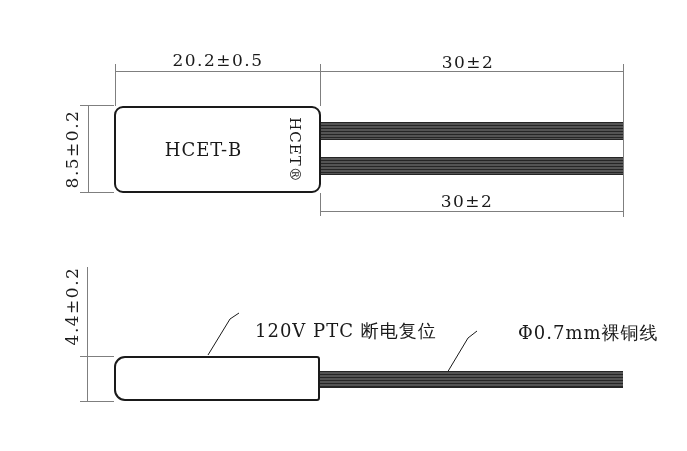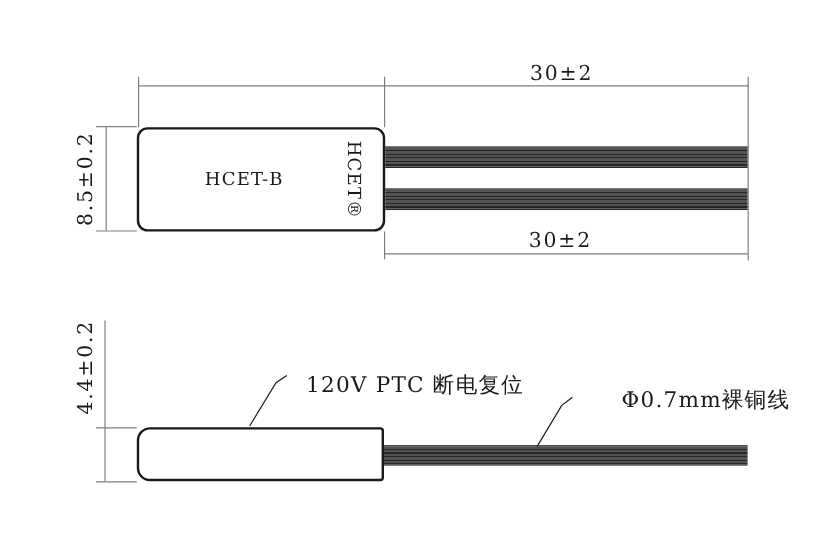--- a/index.html
+++ b/index.html
@@ -40,21 +40,21 @@
     left:114px;top:106px;width:207px;height:87px;
     border-radius:9px;
     display:flex;align-items:center;justify-content:center;
   }
   .body-side-view{
     left:114px;top:356px;width:206px;height:45px;
     border-radius:11px 3px 3px 11px;
   }
   .body-label{
     text-align:center;
-    font-size:15px;
+    font-size:18px;
     line-height:21px;
     letter-spacing:1px;
     margin-right:28px;
   }
   .brand-vertical{
     position:absolute;
     left:295px;top:150px;
     transform:translate(-50%,-50%) rotate(90deg);
     font-size:15px;
     letter-spacing:1px;
@@ -72,21 +72,21 @@
   .wire-top{left:321px;top:122px;width:302px;height:18px;}
   .wire-bottom{left:321px;top:157px;width:302px;height:18px;}
   .wire-side{left:320px;top:371px;width:303px;height:17px;}
   .callout-text{
     position:absolute;
     font-size:18px;
     letter-spacing:1px;
     white-space:nowrap;
     color:var(--line);
   }
-  .callout-body-note{left:255px;top:309px;}
+  .callout-body-note{left:255px;top:319px;}
   .callout-wire-note{left:518px;top:321px;}
 </style>
 </head>
 <body>
 
 <div class="canvas">
 
   <svg class="lines" width="687" height="451" viewBox="0 0 687 451">
 
     <g stroke="#7f7f7f" stroke-width="1">
@@ -116,20 +116,21 @@
   <div class="device-body body-top-view">
     <div class="body-label">
       <div>HCET-B</div>
     </div>
   </div>
   <div class="brand-vertical">HCET®</div>
 
   <div class="wire wire-top"></div>
   <div class="wire wire-bottom"></div>
 
+  <div class="dim-text" style="left:218px;top:60px;">20.2±0.5</div>
   <div class="dim-text" style="left:468px;top:62px;">30±2</div>
   <div class="dim-text rot" style="left:72px;top:149px;">8.5±0.2</div>
   <div class="dim-text" style="left:467px;top:201px;">30±2</div>
 
   <div class="device-body body-side-view"></div>
   <div class="wire wire-side"></div>
 
   <div class="dim-text rot" style="left:72px;top:306px;">4.4±0.2</div>
 
   <div class="callout-text callout-body-note">120V PTC 断电复位</div>

